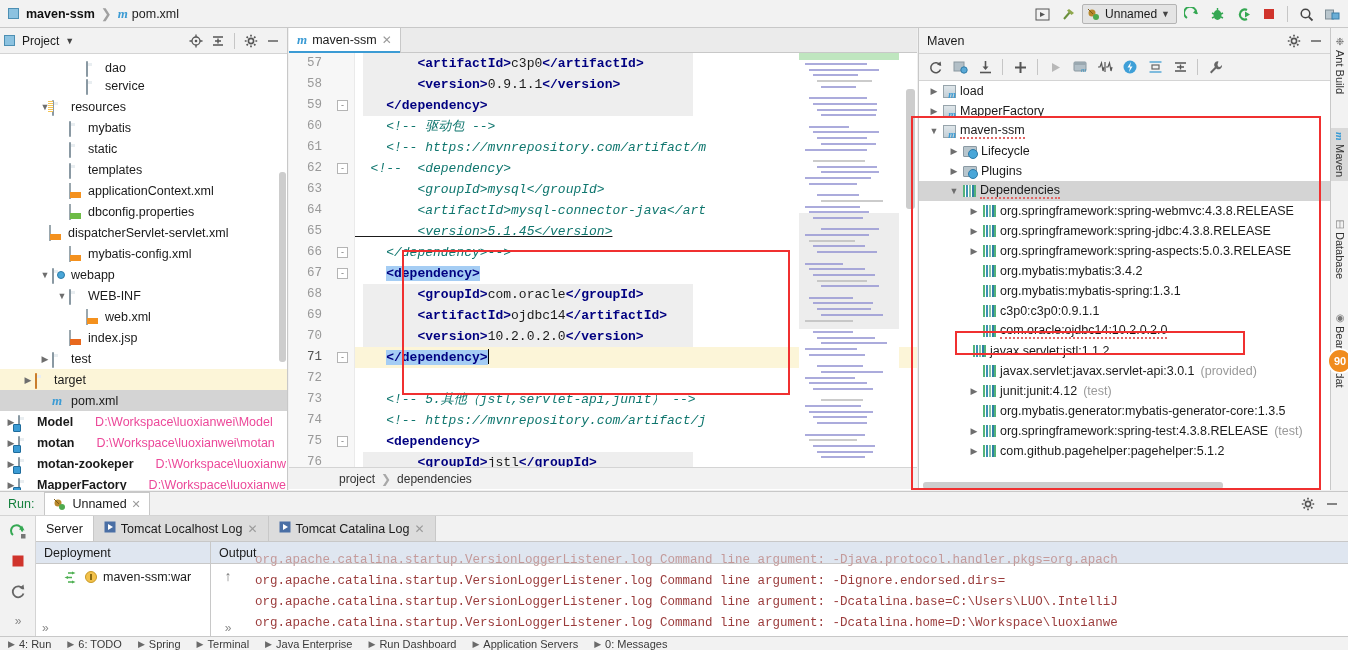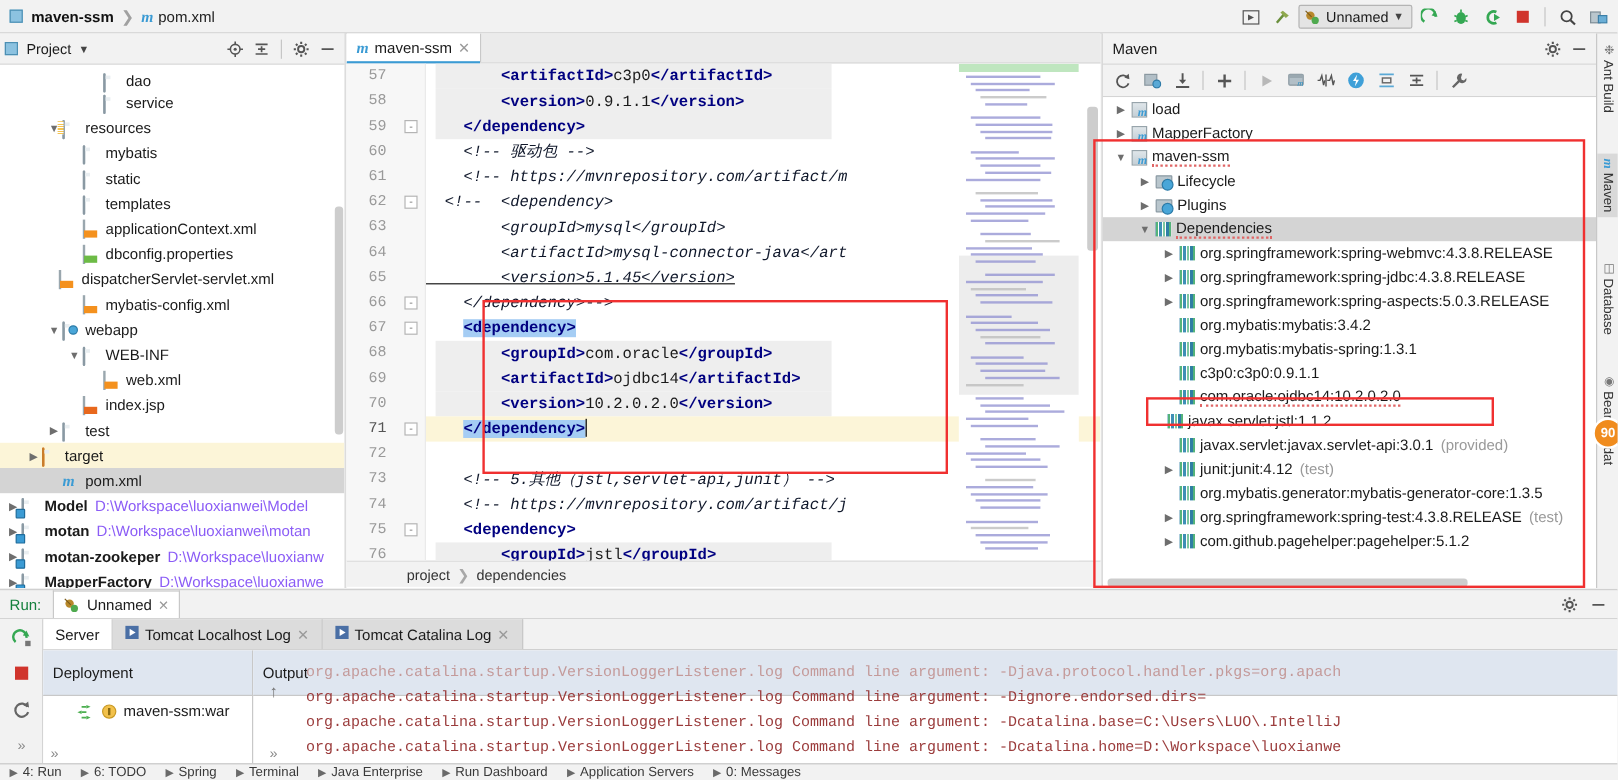--- a/index.html
+++ b/index.html
@@ -43,21 +43,21 @@
   .panel-title { font-size:12px; padding-left:4px; }
   .panel-head-icons { margin-left:auto; display:flex; align-items:center; gap:2px;}
   .ph-icon { width:20px; height:20px; display:flex;align-items:center;justify-content:center; }
   .tree { position:relative; height:436px; overflow:hidden; background:#fff; font-size:12.5px;}
   .trow { height:21px; display:flex; align-items:center; white-space:nowrap; padding-right:4px; }
   .trow.sel-yellow { background:#fcf5d8; }
   .trow.sel-grey { background:#d4d4d4; }
   .arrow { width:14px; text-align:center; color:#6e6e6e; font-size:9px; flex:none;}
   .ico { width:15px;height:14px; flex:none; margin-right:4px; display:inline-block; position:relative;}
   .lbl-bold { font-weight:bold; }
-  .path-grey { color:#8b5cf6; padding-left:6px; }
+  .path-grey { color:#ec4899; padding-left:22px; }
 
   
   .fldr { width:14px;height:11px;background:#b9c6cd;border:1px solid #8a99a3;border-radius:1px; position:relative; top:1px;}
   .fldr:before{content:"";position:absolute;left:1px;top:1px;width:4px;height:3px;background:#e9eef1;}
   .fldr-orange { background:#f0a04b;border-color:#c97d2c;}
   .fldr-res { background:#b9c6cd;border-color:#8a99a3;}
   .fldr-res:after{content:"";position:absolute;right:0px;top:0px;width:5px;height:11px;background:repeating-linear-gradient(#f5c451 0 1px,#fff 1px 2px);}
   .fldr-mod { background:#b9c6cd;border-color:#8a99a3;}
   .fldr-mod:after{content:"";position:absolute;right:-2px;bottom:-2px;width:6px;height:6px;background:#3b9bd4;border:1px solid #1f6c9c;border-radius:1px;}
   .fldr-web { background:#b9c6cd;border-color:#8a99a3;}
@@ -83,21 +83,21 @@
   .gutter { position:absolute;left:0;top:0;width:66px;height:414px;background:#f7f7f7;border-right:1px solid #eaeaea;}
   .gnum { position:absolute;right:32px;width:26px;text-align:right;color:#999;
           font-family:"Liberation Mono", monospace; font-size:12.5px; }
   .fold { position:absolute; left:48px; width:11px;height:11px;border:1px solid #b4b4b4;background:#fff;color:#777;
           font-size:9px;line-height:9px;text-align:center;}
   .codelines { position:absolute; left:66px; top:0; right:0; height:414px; }
   .cl { position:absolute; left:0; height:21px; line-height:21px; white-space:pre;
         font-family:"Liberation Mono", monospace; font-size:13px; }
   .kw { color:#000080; font-weight:bold; }
   .txt { color:#1a1a1a; }
-  .cmt { color:#0f172a; font-style:italic; }
+  .cmt { color:#0f766e; font-style:italic; }
   .hl-line { position:absolute; left:0; right:0; height:21px; background:#fcf5d8; }
   .hl-grey { position:absolute; height:21px; background:#eeeeee; }
   .sel-blue { background:#a5cdf4; }
   .caret { display:inline-block; width:1px;height:15px;background:#000;vertical-align:-3px;}
   .check-ok { position:absolute; right:105px; top:4px; color:#3c9e3c; font-size:15px;}
 
   
   .minimap { position:absolute; right:18px; top:0; width:100px; height:414px; background:#fff; overflow:hidden;}
   .mm-row { position:absolute; height:2px; background:#8f8fd0; opacity:.75;}
   .mm-row.g { background:#b9b9b9;}
@@ -150,21 +150,21 @@
   .run-tab { display:flex;align-items:center;gap:5px;height:23px;padding:0 8px;background:#fff;border:1px solid #c8c8c8;border-bottom:none; font-size:12.5px;}
   .run-head-right { margin-left:auto; display:flex;align-items:center;gap:4px;padding-right:6px;}
   .sub-tabs { height:26px; background:#f2f2f2; display:flex; align-items:stretch; padding-left:36px; border-bottom:1px solid #c8c8c8;}
   .stab { display:flex;align-items:center;gap:5px;padding:0 10px;font-size:12.5px;background:#dcdcdc;border-right:1px solid #c8c8c8;}
   .stab.active { background:#fff; }
   .stab .x { color:#9a9a9a;font-size:12px;}
   .run-left-rail { position:absolute;left:0;top:24px;width:36px;height:121px;background:#f2f2f2;border-right:1px solid #d4d4d4;}
   .rail-btn { width:36px;height:30px;display:flex;align-items:center;justify-content:center;}
   .cols { position:absolute; left:36px; top:50px; right:0; height:95px; background:#fff; display:flex;}
   .col-deploy { width:175px; border-right:1px solid #c8c8c8; position:relative;}
-  .col-head { height:38px; background:#dfe6f0; border-bottom:1px solid #c8c8c8; display:flex; align-items:center; padding-left:8px; font-size:12.5px;}
+  .col-head { height:22px; background:#dfe6f0; border-bottom:1px solid #c8c8c8; display:flex; align-items:center; padding-left:8px; font-size:12.5px;}
   .deploy-row { display:flex;align-items:center;gap:6px;padding:6px 0 0 28px; font-size:12.5px;}
   .warn-dot { width:12px;height:12px;border-radius:50%;background:#f2c14b;border:1px solid #c99a25; position:relative;}
   .warn-dot:after{content:"";position:absolute;left:4px;top:2px;width:2px;height:6px;background:#8a6a10;}
   .col-out { flex:1; position:relative;}
   .outlines { position:absolute;left:36px;top:0;right:10px;bottom:0;overflow:hidden;}
   .oline { height:21px; line-height:21px; white-space:pre; color:#9b3c3c;
            font-family:"Liberation Mono", monospace; font-size:12.5px;}
   .oline.fade { color:#c49a9a; }
   .out-arrowcol { position:absolute;left:0;top:0;width:34px;bottom:0; display:flex;flex-direction:column;align-items:center;padding-top:4px; gap:4px;}
   .chev { color:#8a8a8a; font-size:12px;}

